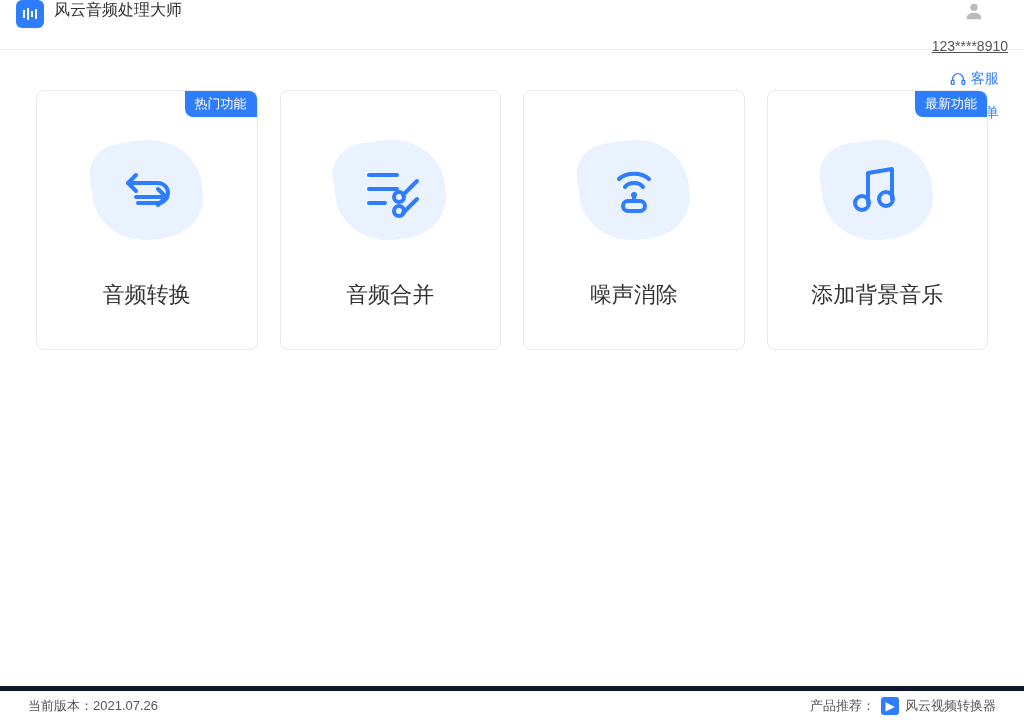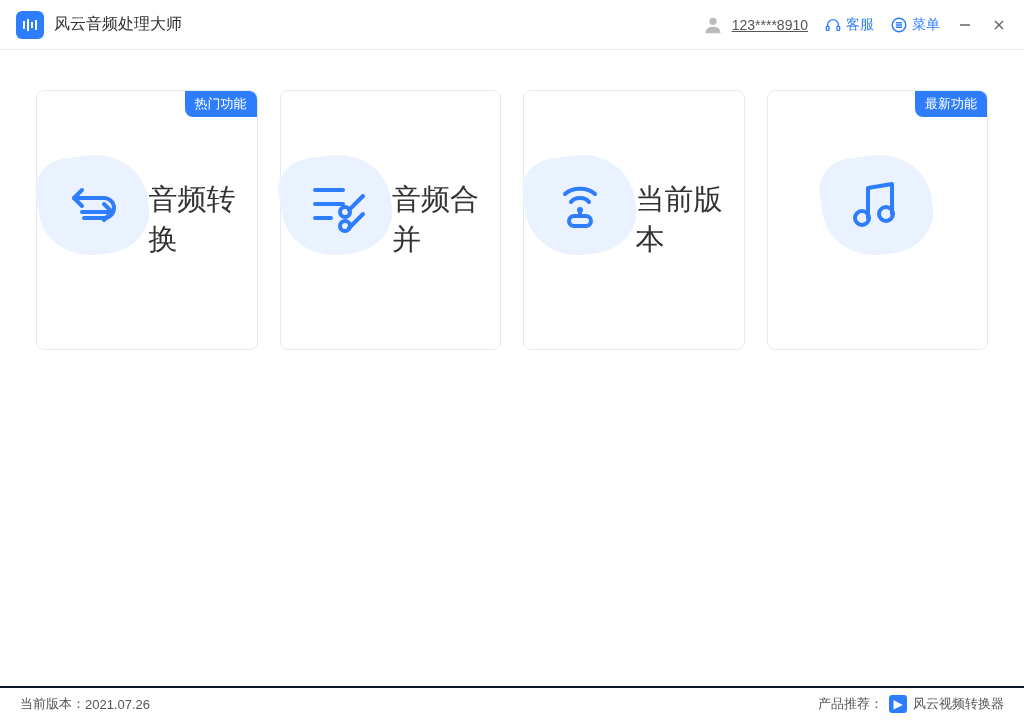--- a/index.html
+++ b/index.html
@@ -1,39 +1,39 @@
 <!DOCTYPE html>
 <html><head>
 <meta charset="utf-8">
 <style>
 * { margin: 0; padding: 0; box-sizing: border-box; }
 body { font-family: "Microsoft YaHei", sans-serif; background: #fff; width: 1024px; height: 720px; overflow: hidden; position: relative; }
 
-.titlebar { height: 50px; display: flex; align-items: center; padding: 12px 16px; border-bottom: 1px solid #eee; }
+.titlebar { height: 50px; display: flex; align-items: flex-start; padding: 0 16px; border-bottom: 1px solid #eee; }
 .app-logo { width: 28px; height: 28px; background: #2f7dff; border-radius: 6px; display: flex; align-items: center; justify-content: center; margin-right: 10px; }
 .app-logo svg { fill: #fff; }
 .app-title { font-size: 16px; color: #333; }
 .titlebar-spacer { flex: 1; }
-.user-area { display: flex; align-items: center; gap: 16px; }
+.user-area { display: flex; align-items: center; gap: 16px; flex-direction: column; }
 .avatar { width: 22px; height: 22px; color: #bbb; }
 .user-id { font-size: 14px; color: #555; text-decoration: underline; margin-left: -8px; }
 .hbtn { display: flex; align-items: center; gap: 4px; font-size: 14px; color: #2f7dff; cursor: pointer; }
 .hbtn .ic { width: 18px; height: 18px; display: inline-flex; align-items: center; justify-content: center; }
 .win-btn { width: 18px; height: 18px; color: #666; cursor: pointer; display: flex; align-items: center; justify-content: center; }
 
 .grid { padding: 40px 36px 20px; display: grid; grid-template-columns: repeat(4, 1fr); gap: 24px 22px; }
-.card { position: relative; height: 260px; border: 1px solid #e5e9f0; border-radius: 8px; display: flex; align-items: center; justify-content: center; cursor: pointer; background: #fff; }
+.card { position: relative; height: 260px; border: 1px solid #e5e9f0; border-radius: 8px; display: flex; flex-direction: column; align-items: center; justify-content: center; cursor: pointer; background: #fff; }
 .card.selected { border: 3px solid #d93025; }
 .badge { position: absolute; top: 0; right: 0; background: #2f7dff; color: #fff; font-size: 13px; padding: 4px 10px; border-radius: 0 8px 0 8px; }
 .icon-wrap { width: 120px; height: 120px; display: flex; align-items: center; justify-content: center; margin-bottom: 30px; position: relative; }
 .bg-blob { position: absolute; width: 110px; height: 100px; background: #eaf2ff; border-radius: 30% 50% 40% 50%; transform: rotate(-8deg); }
 .icon-wrap svg { position: relative; z-index: 1; stroke: #2f7dff; fill: none; stroke-width: 4; stroke-linecap: round; stroke-linejoin: round; }
-.card-label { font-size: 29px; color: #333; }
+.card-label { font-size: 22px; color: #333; }
 
-.footer { position: absolute; bottom: 0; left: 0; right: 0; height: 34px; border-top: 2px solid #0f172a; display: flex; align-items: center; padding: 0 20px; font-size: 13px; color: #555; }
+.footer { position: absolute; bottom: 0; left: 0; right: 0; height: 34px; border-top: 5px solid #0f172a; display: flex; align-items: center; padding: 0 28px; font-size: 13px; color: #555; }
 .footer-spacer { flex: 1; }
 .rec-icon { width: 18px; height: 18px; background: #2f7dff; border-radius: 3px; display: inline-flex; align-items: center; justify-content: center; margin: 0 6px; }
 .rec-icon span { color: #fff; font-size: 12px; }
 </style>
 </head>
 <body>
 
 <div class="titlebar">
   <div class="app-logo">
     <svg width="16" height="16" viewBox="0 0 16 16">
@@ -125,33 +125,34 @@
     <div class="icon-wrap">
         <div class="bg-blob"></div>
       <svg width="70" height="70" viewBox="0 0 70 70">
           <path d="M20 24 a18 12 0 0 1 30 0"></path>
           <path d="M26 32 a10 7 0 0 1 18 0"></path>
           <circle cx="35" cy="40" r="3" fill="#2f7dff" stroke="none"></circle>
           <rect x="24" y="46" width="22" height="10" rx="5"></rect>
           <line x1="35" y1="42" x2="35" y2="46"></line>
         </svg>
     </div>
-    <div class="card-label">当前版本</div>
+    <div class="card-label">噪声消除</div>
   </div>
 
   <div class="card">
     <div class="badge">最新功能</div>
     <div class="icon-wrap">
         <div class="bg-blob"></div>
       <svg width="70" height="70" viewBox="0 0 70 70">
           <path d="M26 48 V18 L50 14 V44"></path>
           <circle cx="20" cy="48" r="7"></circle>
           <circle cx="44" cy="44" r="7"></circle>
         </svg>
     </div>
+    <div class="card-label">添加背景音乐</div>
   </div>
 
 </div>
 
 <div class="footer">
   <span>当前版本：</span>
   <span>2021.07.26</span>
   <div class="footer-spacer"></div>
   <span>产品推荐：</span>
   <span class="rec-icon">

